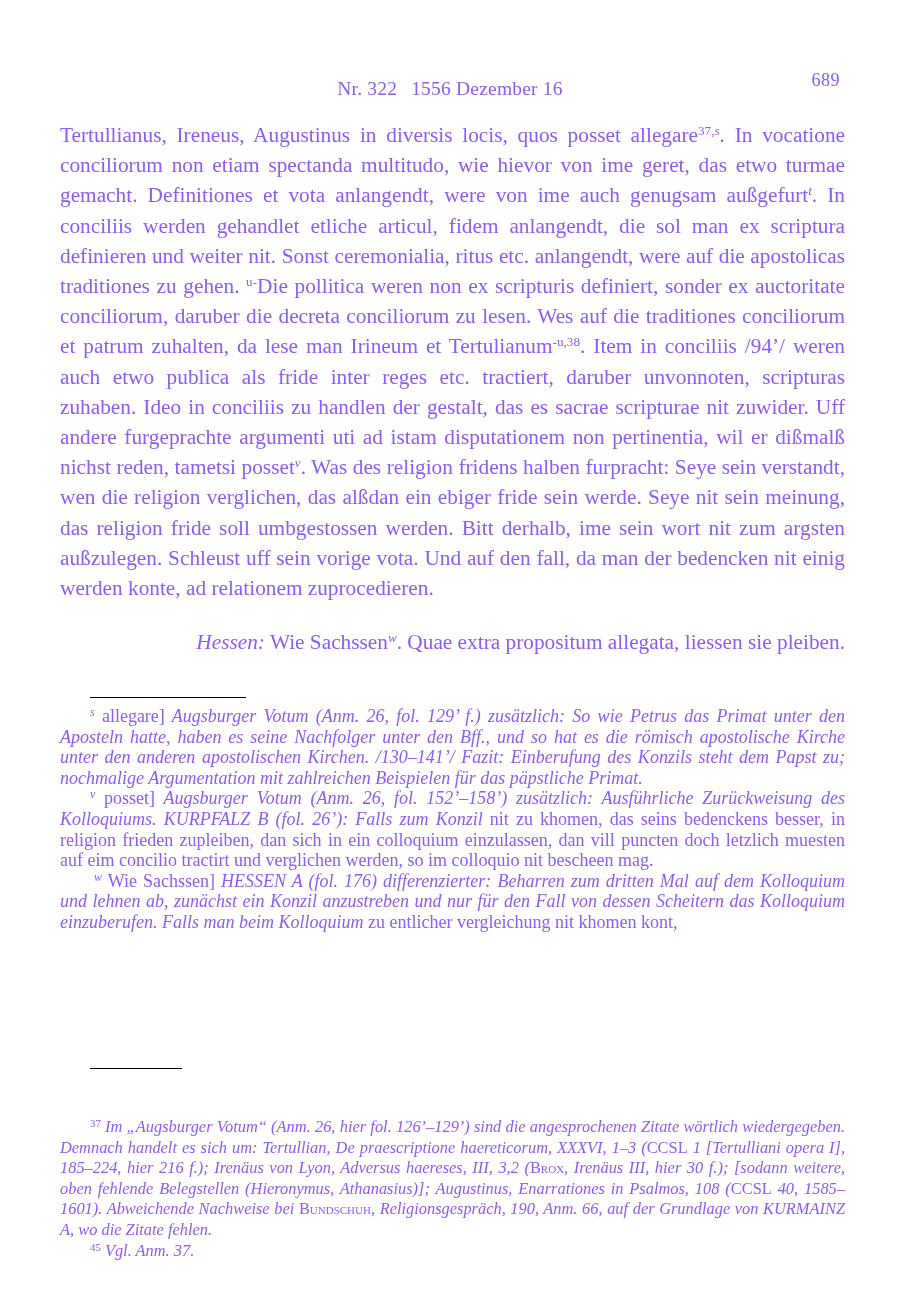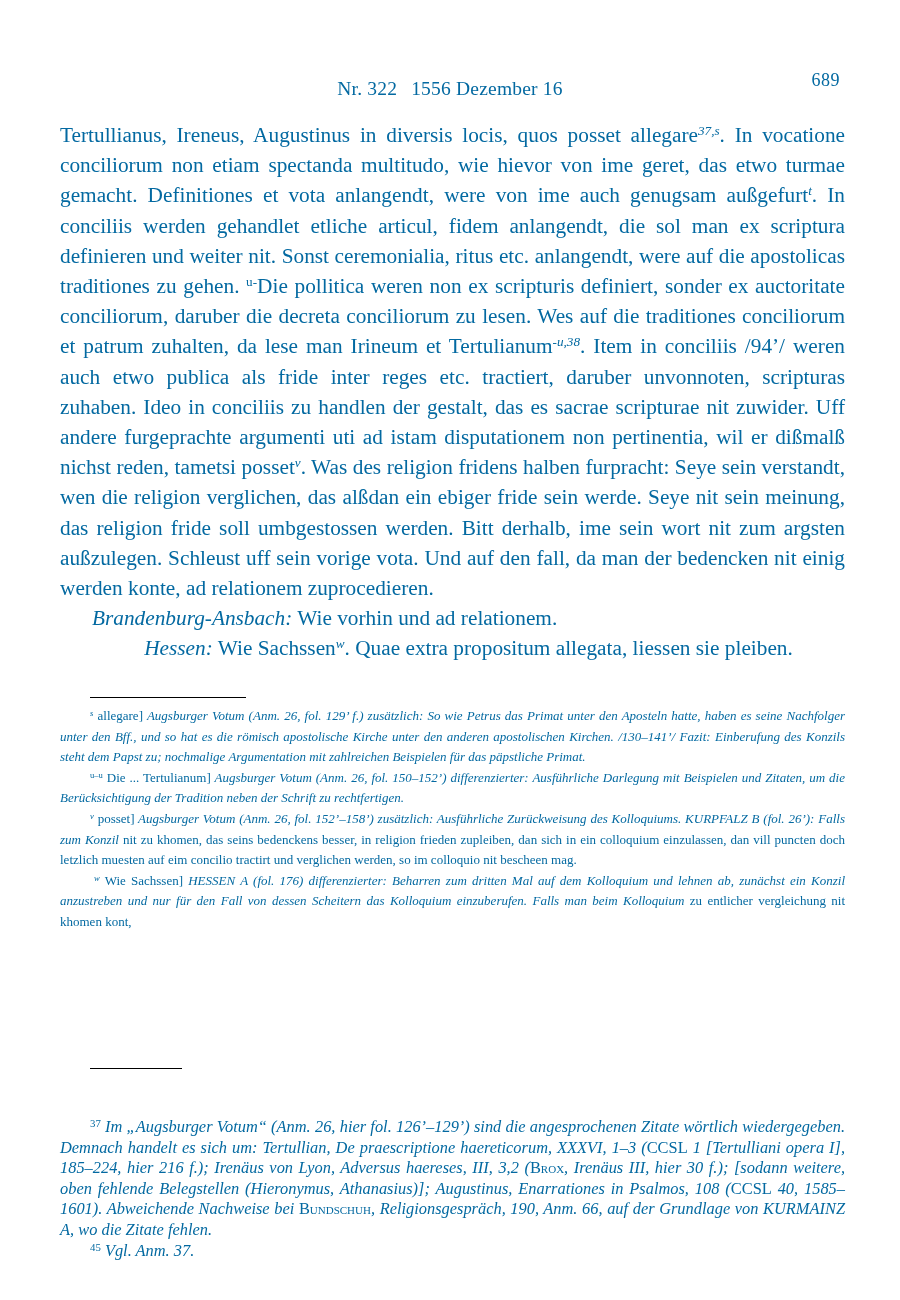--- a/index.html
+++ b/index.html
@@ -5,21 +5,21 @@
   html, body {
     margin: 0;
     padding: 0;
     background: #ffffff;
   }
   .page {
     position: relative;
     width: 900px;
     height: 1300px;
     background: #ffffff;
-    color: #0369a1;
+    color: #8b5cf6;
     font-family: "Liberation Serif", "DejaVu Serif", serif;
     overflow: hidden;
     box-sizing: border-box;
   }
 
   
   .runhead {
     position: absolute;
     top: 78px;
     left: 60px;
@@ -57,28 +57,28 @@
   }
   .body-block p {
     margin: 0;
     text-indent: 0;
   }
   .body-block p.speaker {
     text-indent: 32px;
     text-align: left;
   }
   .body-block p.lastline {
-    text-align: center;
+    text-align: right;
+    margin-top: 24px;
   }
   .it { font-style: italic; }
   sup.mark {
     font-size: 0.62em;
     vertical-align: 0.52em;
     line-height: 0;
-    font-style: italic;
   }
   sup.mark.ital { font-style: italic; }
   .premark {
     font-size: 0.62em;
     vertical-align: 0.52em;
     line-height: 0;
   }
 
   
   .rule {
@@ -87,21 +87,21 @@
     border-top: 1.3px solid #000;
   }
   .rule-app { top: 697px; left: 90px; width: 156px; }
   .rule-fn  { top: 1068px; left: 90px; width: 92px; }
 
   .apparatus {
     position: absolute;
     top: 706px;
     left: 60px;
     width: 785px;
-    font-size: 13px;
+    font-size: 18px;
     line-height: 20.6px;
     text-align: justify;
     text-justify: inter-word;
   }
   .apparatus p {
     margin: 0;
     text-indent: 30px;
   }
   .apparatus p.wide-indent { text-indent: 34px; }
   .app-lemma { font-style: normal; }
@@ -150,34 +150,32 @@
   <div class="runhead">
     <div class="runhead-center">
       <span class="rh-no">Nr. 322</span><span>1556 Dezember 16</span>
     </div>
     <div class="runhead-page">689</div>
   </div>
 
   <div class="body-block">
     <p><span>Tertullianus, Ireneus, Augustinus in diversis locis, quos posset allegare</span><sup class="mark">37,</sup><sup class="mark ital">s</sup><span>. In vocatione conciliorum non etiam spectanda multitudo, wie hievor von ime geret, das etwo turmae gemacht. Definitiones et vota anlangendt, were von ime auch genugsam außgefurt</span><sup class="mark ital">t</sup><span>. In conciliis werden gehandlet etliche articul, fidem anlangendt, die sol man ex scriptura definieren und weiter nit. Sonst ceremonialia, ritus etc. anlangendt, were auf die apostolicas traditiones zu gehen. </span><span class="premark">u-</span><span>Die pollitica weren non ex scripturis definiert, sonder ex auctoritate conciliorum, daruber die decreta conciliorum zu lesen. Wes auf die traditiones conciliorum et patrum zuhalten, da lese man Irineum et Tertulianum</span><sup class="mark">-u,38</sup><span>. Item in conciliis /94’/ weren auch etwo publica als fride inter reges etc. tractiert, daruber unvonnoten, scripturas zuhaben. Ideo in conciliis zu handlen der gestalt, das es sacrae scripturae nit zuwider. Uff andere furgeprachte argumenti uti ad istam disputationem non pertinentia, wil er dißmalß nichst reden, tametsi posset</span><sup class="mark ital">v</sup><span>. Was des religion fridens halben furpracht: Seye sein verstandt, wen die religion verglichen, das alßdan ein ebiger fride sein werde. Seye nit sein meinung, das religion fride soll umbgestossen werden. Bitt derhalb, ime sein wort nit zum argsten außzulegen. Schleust uff sein vorige vota. Und auf den fall, da man der bedencken nit einig werden konte, ad relationem zuprocedieren.</span></p>
 
-    <p class="speaker"><span class="it">Brandenburg-Ansbach:</span><span> Wie vorhin und ad relationem.</span></p>
 
 
     <p class="speaker lastline"><span class="it">Hessen:</span><span> Wie Sachssen</span><sup class="mark ital">w</sup><span>. Quae extra propositum allegata, liessen sie pleiben.</span></p>
   </div>
 
   <div class="rule rule-app"></div>
 
   <div class="apparatus">
 
     <p><sup class="fnum-i">s</sup><span class="app-lemma"> allegare]</span><span class="app-com"> Augsburger Votum (Anm. 26, fol. 129’ f.) zusätzlich: So wie Petrus das Primat unter den Aposteln hatte, haben es seine Nachfolger unter den Bff., und so hat es die römisch apostolische Kirche unter den anderen apostolischen Kirchen. /130–141’/ Fazit: Einberufung des Konzils steht dem Papst zu; nochmalige Argumentation mit zahlreichen Beispielen für das päpstliche Primat.</span></p>
 
 
-    <p><sup class="fnum">u–u</sup><span class="app-lemma"> Die ... Tertulianum]</span><span class="app-com"> Augsburger Votum (Anm. 26, fol. 150–152’) differenzierter: Ausführliche Darlegung mit Beispielen und Zitaten, um die Berücksichtigung der Tradition neben der Schrift zu rechtfertigen.</span></p>
 
     <p><sup class="fnum-i">v</sup><span class="app-lemma"> posset]</span><span class="app-com"> Augsburger Votum (Anm. 26, fol. 152’–158’) zusätzlich: Ausführliche Zurückweisung des Kolloquiums. KURPFALZ B (fol. 26’): Falls zum Konzil</span><span class="app-up"> nit zu khomen, das seins bedenckens besser, in religion frieden zupleiben, dan sich in ein colloquium einzulassen, dan vill puncten doch letzlich muesten auf eim concilio tractirt und verglichen werden, so im colloquio nit bescheen mag.</span></p>
 
     <p class="wide-indent"><sup class="fnum-i">w</sup><span class="app-lemma"> Wie Sachssen]</span><span class="app-com"> HESSEN A (fol. 176) differenzierter: Beharren zum dritten Mal auf dem Kolloquium und lehnen ab, zunächst ein Konzil anzustreben und nur für den Fall von dessen Scheitern das Kolloquium einzuberufen. Falls man beim Kolloquium</span><span class="app-up"> zu entlicher vergleichung nit khomen kont,</span></p>
   </div>
 
   <div class="rule rule-fn"></div>
 
   <div class="footnotes">
 

